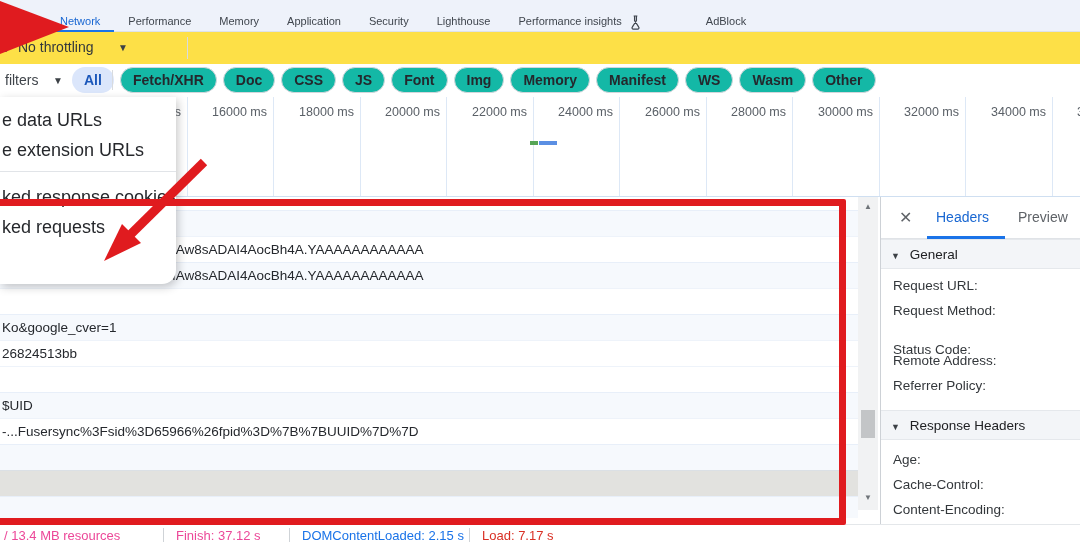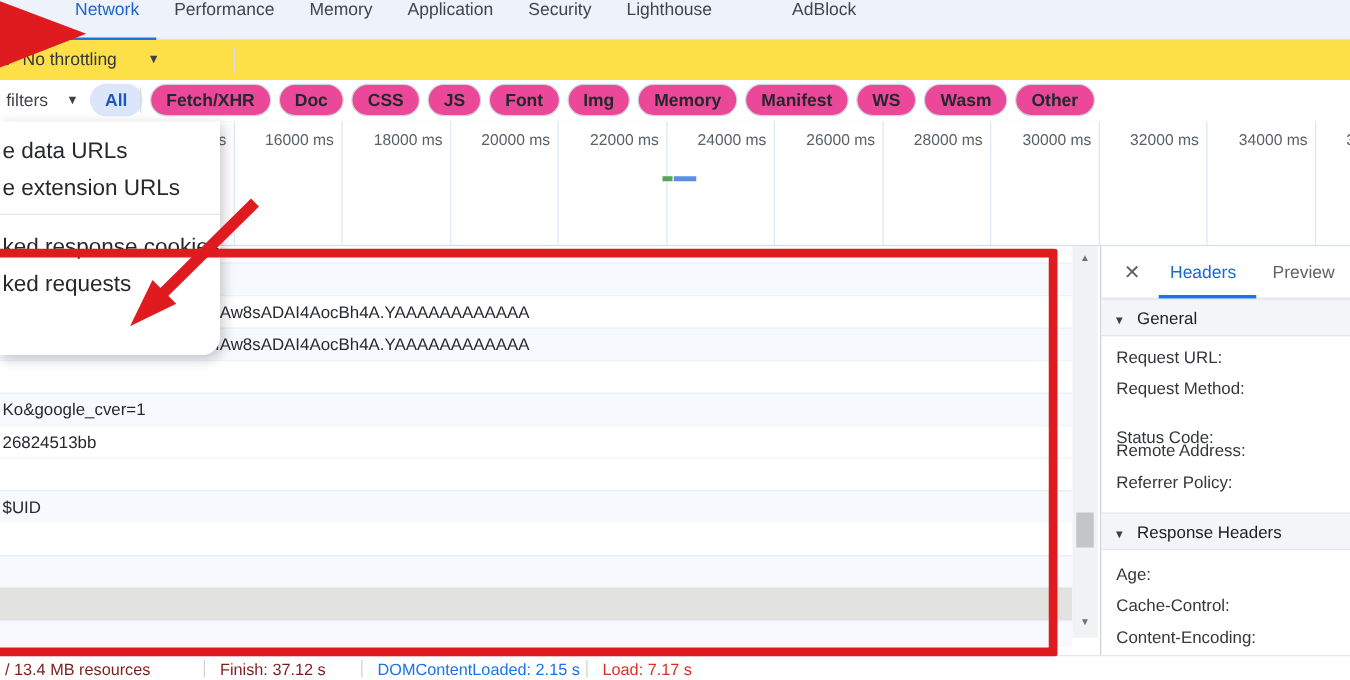--- a/index.html
+++ b/index.html
@@ -4,38 +4,38 @@
 <style>
   html,body{margin:0;padding:0;}
   body{
     width:1080px;height:544px;position:relative;overflow:hidden;
     font-family:"Liberation Sans","DejaVu Sans",sans-serif;
     background:#fff;-webkit-font-smoothing:antialiased;
   }
   
   .tabbar{position:absolute;left:0;top:0;width:1080px;height:32px;background:#eef2fa;
     border-bottom:1px solid #dde2ea;display:flex;align-items:stretch;padding-left:46px;box-sizing:border-box;}
-  .tab{display:flex;align-items:flex-end;padding:15px 14px;font-size:14px;color:#3f454d;
+  .tab{display:flex;align-items:flex-start;padding:15px 14px;font-size:11px;color:#3f454d;
     border-bottom:3px solid transparent;cursor:default;gap:7px;}
   .tab.active{color:#1967d2;border-bottom-color:#1a73e8;}
   .tab.gap-before{margin-left:36px;}
   .flask{width:13px;height:15px;display:inline-block;}
   
   .toolbar{position:absolute;left:0;top:32px;width:1080px;height:32px;background:#fde047;}
   .tb-frag{position:absolute;left:1px;top:7px;font-size:14px;color:#33373c;}
   .throttle-label{position:absolute;left:18px;top:7px;font-size:14px;color:#33373c;}
   .throttle-caret{position:absolute;left:118px;top:10px;font-size:10px;color:#3c4146;}
   .icon-svg{position:absolute;}
   .tb-divider{position:absolute;left:187px;top:5px;width:1px;height:22px;background:#d8dbdf;}
   
   .filterbar{position:absolute;left:0;top:64px;width:884px;height:33px;background:#fff;border-bottom:1px solid #e1e4e9;}
   .filters-frag{position:absolute;left:5px;top:8px;font-size:14px;color:#3f444a;}
   .filters-caret{position:absolute;left:53px;top:11px;font-size:10px;color:#3c4146;}
   .pill{display:inline-flex;align-items:center;justify-content:center;height:26px;padding:0 12px;
-    border:1px solid #d2d6db;border-radius:13px;background:#ec4899;font-size:14px;font-weight:600;color:#24282d;box-sizing:border-box;}
+    border:1px solid #d2d6db;border-radius:13px;background:#14b8a6;font-size:14px;font-weight:600;color:#24282d;box-sizing:border-box;}
   .pill-all{position:absolute;left:72px;top:3px;border:none;background:#dbe6fb;color:#1b57ba;}
   .pill-divider{position:absolute;left:112px;top:6px;width:1px;height:20px;background:#d8dbdf;}
   .pill-row{position:absolute;left:120px;top:3px;display:flex;gap:6px;}
   
   .overview{position:absolute;left:0;top:97px;width:1080px;height:100px;background:#fff;border-bottom:1px solid #cfdff1;box-sizing:border-box;}
   .gridline{position:absolute;top:0;width:1px;height:99px;background:#dde8f6;}
   .ms-label{position:absolute;top:8px;width:84px;text-align:right;font-size:12.5px;color:#5a6067;white-space:nowrap;}
   .wf-dash{position:absolute;height:4px;top:44px;}
   
   .reqtable{position:absolute;left:0;top:197px;width:858px;height:321px;background:#fff;overflow:hidden;}
@@ -56,21 +56,21 @@
   .dt-tab{position:absolute;top:12px;font-size:14px;}
   .dt-tab.headers{left:55px;color:#1967d2;}
   .dt-tab.preview{left:137px;color:#5f6368;}
   .dt-underline{position:absolute;left:46px;top:39px;width:78px;height:3px;background:#1a73e8;}
   .dt-section{position:absolute;left:0;width:100%;height:30px;background:#f3f5f8;border-top:1px solid #e5e8ec;
     border-bottom:1px solid #e5e8ec;box-sizing:border-box;line-height:30px;font-size:13.5px;color:#202124;padding-left:10px;}
   .dt-caret{font-size:9px;color:#3c4146;margin-right:6px;}
   .dt-item{position:absolute;left:12px;height:25px;line-height:25px;font-size:13.5px;color:#33373b;white-space:nowrap;}
   
   .statusbar{position:absolute;left:0;top:524px;width:1080px;height:20px;background:#fff;border-top:1px solid #e4e7ea;box-sizing:border-box;}
-  .st-item{position:absolute;top:3px;font-size:13px;white-space:nowrap;color:#7f1d1d;}
+  .st-item{position:absolute;top:3px;font-size:13px;white-space:nowrap;color:#ec4899;}
   .st-item.blue{color:#1a73e8;}
   .st-item.red{color:#d93025;}
   .st-div{position:absolute;top:3px;width:1px;height:14px;background:#cfd3d7;}
   
   .ctxmenu{position:absolute;left:0;top:97px;width:176px;height:187px;background:#fff;z-index:20;
     border-radius:0 0 14px 0;box-shadow:2px 3px 10px rgba(0,0,0,0.22);}
   .ctx-item{position:absolute;left:2px;height:30px;line-height:30px;font-size:18px;color:#26282c;white-space:nowrap;}
   .ctx-sep{position:absolute;left:0;top:74px;width:100%;height:1px;background:#e1e4e8;}
   
   .red-rect{position:absolute;left:-20px;top:199px;width:866px;height:326px;border:7px solid #e01b1f;
@@ -92,20 +92,26 @@
     </div>
   <div class="tab">
       <span>Application</span>
     </div>
   <div class="tab">
       <span>Security</span>
     </div>
   <div class="tab">
       <span>Lighthouse</span>
     </div>
+  <div class="tab">
+    <span>Performance insights</span>
+    <svg class="flask" viewBox="0 0 14 16">
+      <path d="M5 1 h4 M6 1 v5 l4.5 7 a1.4 1.4 0 0 1 -1.2 2.2 h-4.6 a1.4 1.4 0 0 1 -1.2 -2.2 l4.5 -7 v-5" fill="none" stroke="#3f454d" stroke-width="1.3"></path>
+    </svg>
+  </div>
   <div class="tab gap-before">
       <span>AdBlock</span>
     </div>
 </div>
 
 <div class="toolbar">
   <span class="tb-frag">e</span>
   <span class="throttle-label">No throttling</span>
   <span class="throttle-caret">▼</span>
   <svg class="icon-svg" style="left:151px;top:37px;" width="30" height="24" viewBox="0 0 30 24">
@@ -186,20 +192,23 @@
   <div class="req-row lb" style="top:117px;">
       <span class="req-text-b">Ko&amp;google_cver=1</span>
     </div>
   <div class="req-row" style="top:143px;">
       <span class="req-text-b">26824513bb</span>
     </div>
   <div class="req-row" style="top:169px;"></div>
   <div class="req-row lb" style="top:195px;">
       <span class="req-text-b">$UID</span>
     </div>
+  <div class="req-row" style="top:221px;">
+      <span class="req-text-b">-...Fusersync%3Fsid%3D65966%26fpid%3D%7B%7BUUID%7D%7D</span>
+    </div>
   <div class="req-row lb" style="top:247px;"></div>
   <div class="req-row sel" style="top:273px;"></div>
   <div class="req-row lb" style="top:299px;height:22px;"></div>
 </div>
 
 <div class="scrollbar">
   <div class="sb-arrow" style="top:2px;">▲</div>
   <div class="sb-thumb"></div>
   <div class="sb-arrow" style="top:293px;">▼</div>
 </div>

